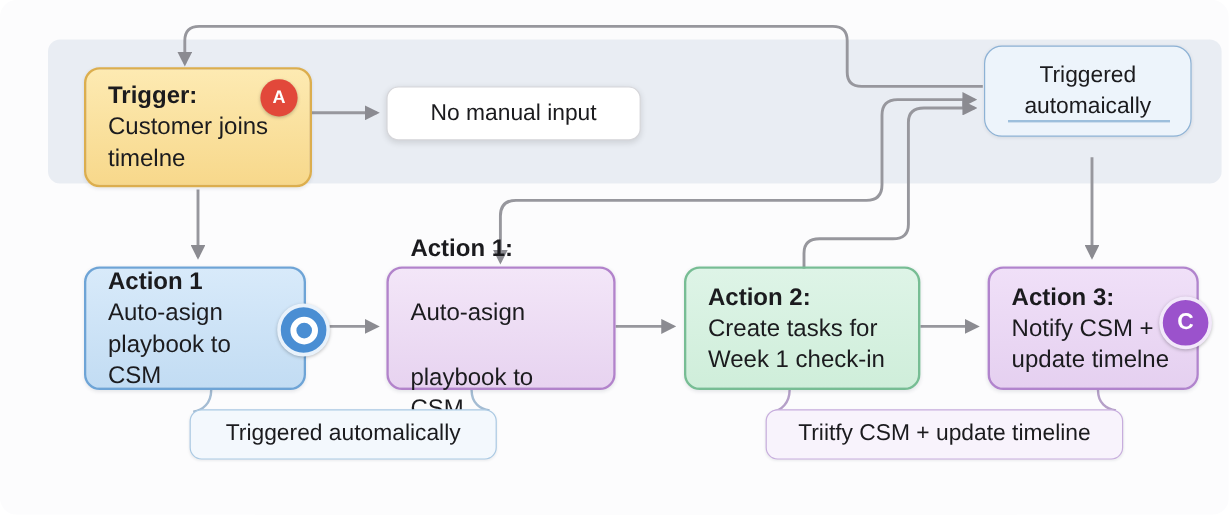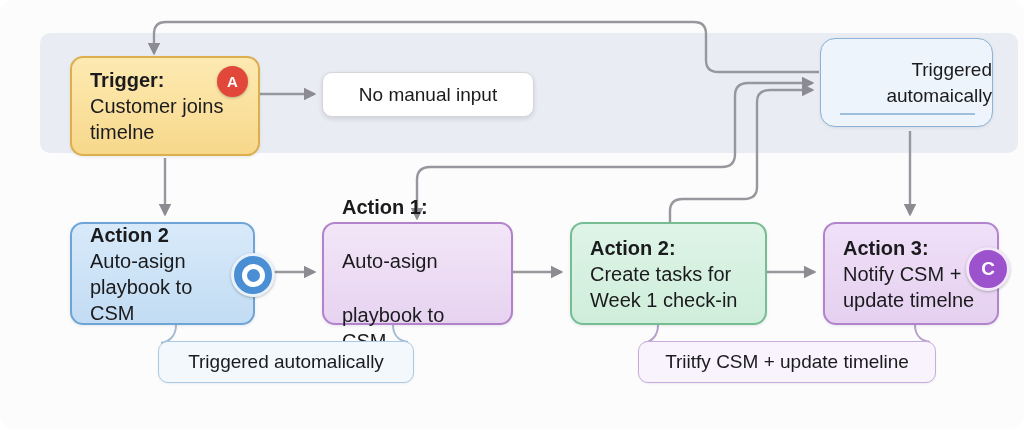--- a/index.html
+++ b/index.html
@@ -26,23 +26,23 @@
     background:linear-gradient(180deg,#fdeab2,#f7d88b);
     border:2px solid #dcae4e;
   }
   .no-manual{
     left:322px;top:72px;width:212px;height:45px;
     background:#ffffff;border:1px solid #d6d6da;border-radius:10px;
     align-items:center;font-size:19px;
     box-shadow:0 2px 5px rgba(0,0,0,0.12);
   }
   .top-blue{
-    left:820px;top:38px;width:173px;height:89px;
+    left:820px;top:38px;width:173px;height:76px;
     background:#edf4fb;border:1.5px solid #8db2d5;border-radius:15px;
-    align-items:flex-end;text-align:center;font-size:19px;
+    align-items:center;text-align:center;font-size:19px;
   }
   .top-blue .underline{
     position:absolute;left:19px;bottom:11px;width:135px;height:2px;
     background:#9dbfdc;
   }
   .a1-blue{
     left:70px;top:222px;width:185px;height:103px;
     background:linear-gradient(180deg,#d8eafa,#c2dcf3);
     border:2px solid #6ea4d6;
   }
@@ -148,21 +148,21 @@
     <div>No manual input</div>
   </div>
 
   <div class="node top-blue">
     <div>Triggered</div>
     <div>automaically</div>
     <div class="underline"></div>
   </div>
 
   <div class="node a1-blue pad-left">
-    <div class="title">Action 2</div>
+    <div class="title">Action 1</div>
     <div>Auto-asign</div>
     <div>playbook to CSM</div>
   </div>
   <div class="badge badge-ring">
     <div class="ring"></div>
   </div>
 
   <div class="node a1-purple pad-left">
     <div class="title">Action 1:</div>
     <div>Auto-asign</div>

